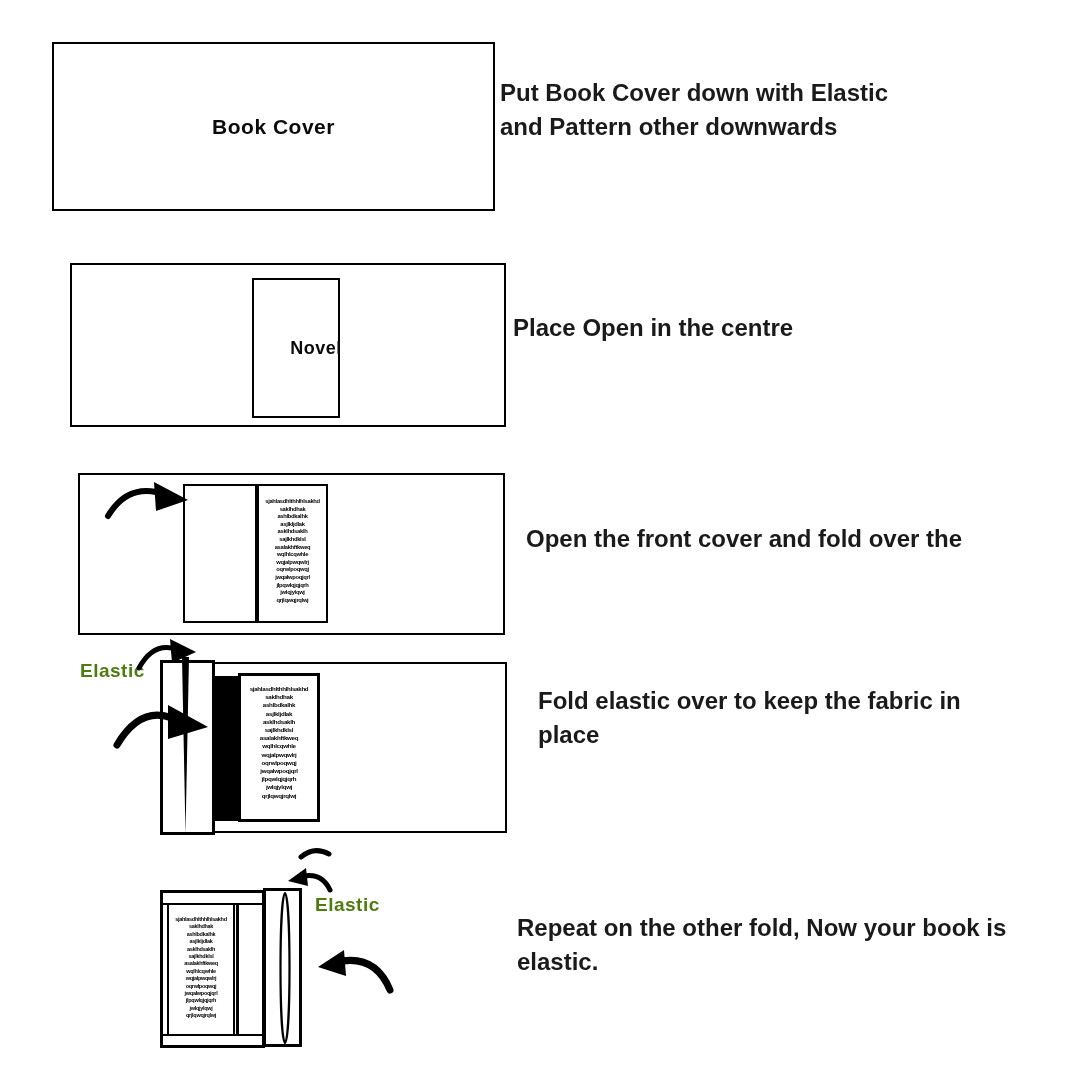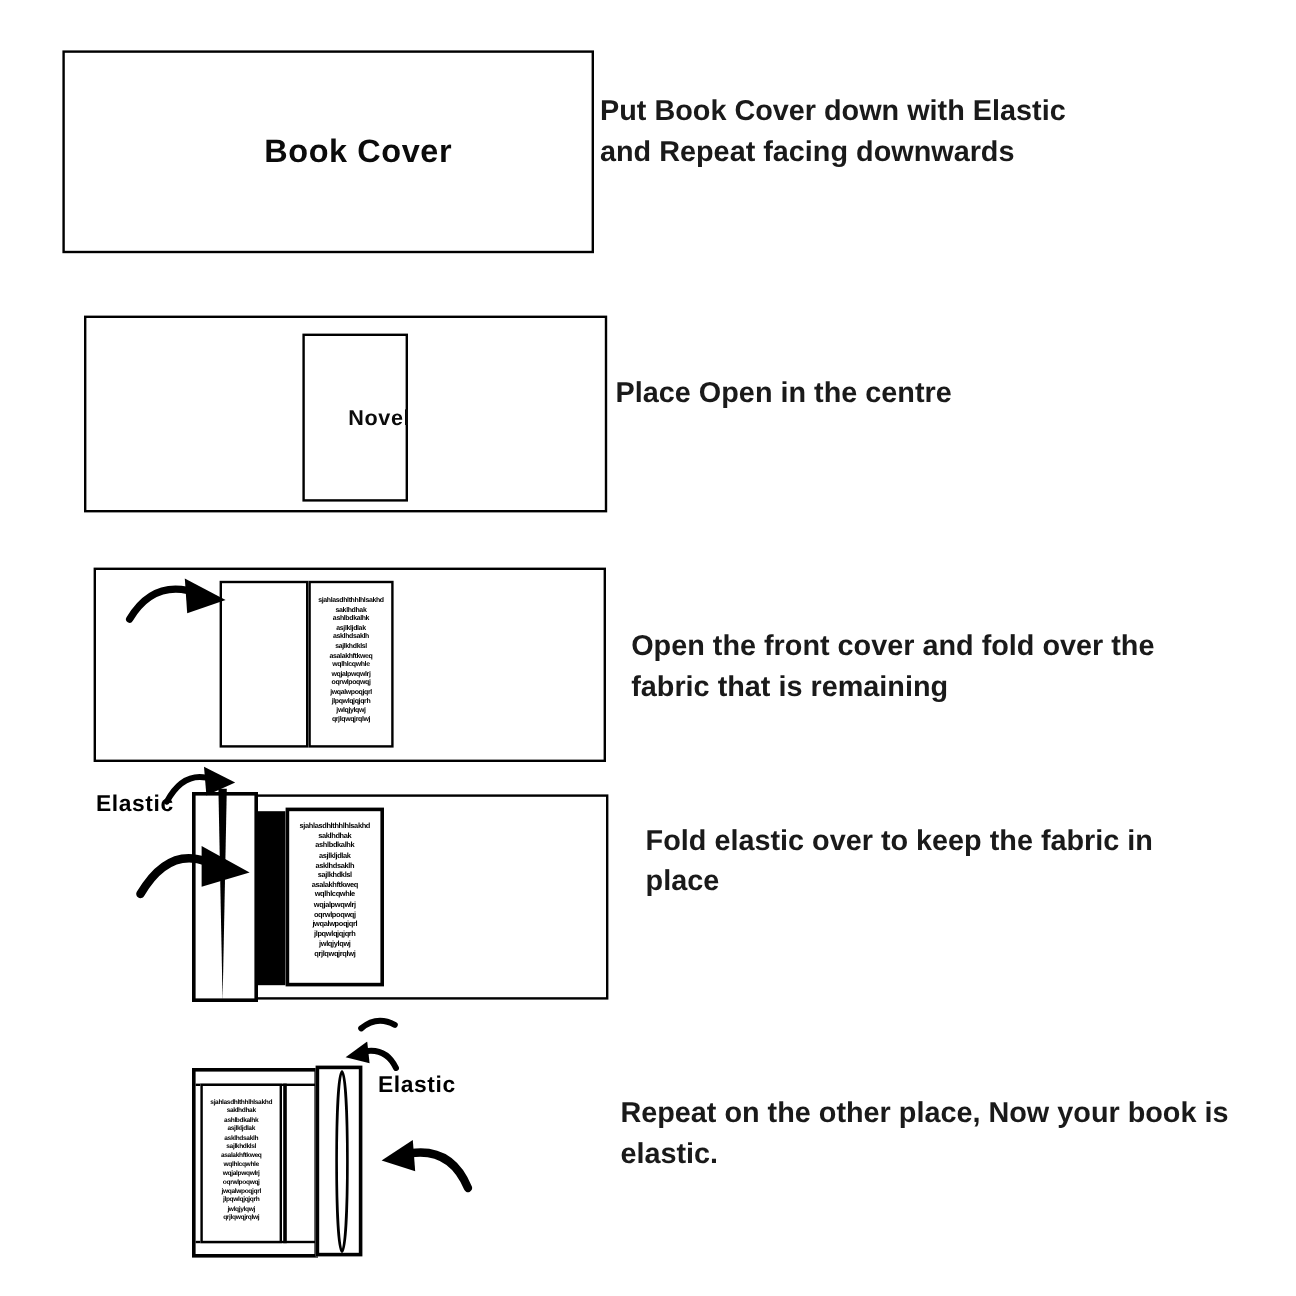--- a/index.html
+++ b/index.html
@@ -8,45 +8,45 @@
     font-family:"Liberation Sans", sans-serif;overflow:hidden;
   }
   .abs{position:absolute;box-sizing:border-box;}
   .rect{border:2.5px solid #000;background:#fff;}
   .rect-thick{border:3px solid #000;background:#fff;}
   .diagram-label{
     font-weight:bold;color:#0b0b0b;letter-spacing:.5px;
     display:flex;align-items:center;justify-content:center;
     width:100%;height:100%;
   }
-  .free-label{font-weight:bold;color:#000000;letter-spacing:.5px;font-size:19px;}
+  .free-label{font-weight:bold;color:#4d7c0f;letter-spacing:.5px;font-size:19px;}
   .instr{
     color:#1a1a1a;font-weight:bold;font-size:24px;line-height:34px;
     text-align:left;
   }
   .page-text{
     font-weight:bold;color:#000;text-align:center;white-space:pre-line;
     letter-spacing:-0.3px;overflow:hidden;width:100%;height:100%;
   }
   .pt-s3{font-size:5.8px;line-height:7.6px;padding-top:12px;}
   .pt-s4{font-size:6.2px;line-height:8.2px;padding-top:9px;}
   .pt-s5{font-size:5.5px;line-height:7.4px;padding-top:11px;}
   svg{display:block;}
 </style>
 </head>
 <body>
 
 <div id="canvas">
 
   <div class="abs rect" style="left:52px;top:42px;width:443px;height:169px;">
-    <span class="diagram-label" style="font-size:27px;padding-left:25px;">Book Cover</span>
+    <span class="diagram-label" style="font-size:21px;">Book Cover</span>
   </div>
   <div class="abs instr" style="left:500px;top:76px;width:550px;">
     <div>Put Book Cover down with Elastic</div>
-    <div>and Repeat facing downwards</div>
+    <div>and Pattern other downwards</div>
   </div>
 
   <div class="abs rect" style="left:70px;top:263px;width:436px;height:164px;"></div>
   <div class="abs rect" style="left:252px;top:278px;width:88px;height:140px;padding-left:40px;">
     <span class="diagram-label" style="font-size:18px;">Novel</span>
   </div>
   <div class="abs instr" style="left:513px;top:311px;width:550px;">
     <div>Place Open in the centre</div>
   </div>
 
@@ -67,21 +67,20 @@
 jlpqwlqjqjqrh
 jwlqjylqwj
 qrjlqwqjrqlwj</div>
   </div>
   <svg class="abs" style="left:100px;top:478px;" width="95" height="48" viewBox="0 0 95 48">
     <path d="M 8 38 Q 26 8 56 14" fill="none" stroke="#000" stroke-width="6" stroke-linecap="round"></path>
     <polygon points="54,4 88,22 56,33" fill="#000"></polygon>
   </svg>
   <div class="abs instr" style="left:526px;top:522px;width:550px;">
     <div>Open the front cover and fold over the</div>
-    <div>fabric that is remaining</div>
   </div>
 
   <div class="abs rect" style="left:160px;top:662px;width:347px;height:171px;"></div>
   <div class="abs rect-thick" style="left:160px;top:660px;width:55px;height:175px;"></div>
   <div class="abs" style="left:215px;top:676px;width:23px;height:145px;background:#000;"></div>
   <div class="abs rect-thick" style="left:238px;top:673px;width:82px;height:149px;">
     <div class="page-text pt-s4">sjahlasdhlthhlhlsakhd
 saklhdhak
 ashlbdkalhk
 asjlkljdlak
@@ -143,17 +142,17 @@
   <div class="abs free-label" style="left:315px;top:894px;">Elastic</div>
   <svg class="abs" style="left:286px;top:868px;" width="48" height="28" viewBox="0 0 48 28">
     <path d="M 44 22 Q 36 5 18 8" fill="none" stroke="#000" stroke-width="5" stroke-linecap="round"></path>
     <polygon points="20,0 2,13 22,18" fill="#000"></polygon>
   </svg>
   <svg class="abs" style="left:310px;top:948px;" width="88" height="48" viewBox="0 0 88 48">
     <path d="M 80 42 Q 66 8 32 13" fill="none" stroke="#000" stroke-width="7" stroke-linecap="round"></path>
     <polygon points="34,2 8,19 36,28" fill="#000"></polygon>
   </svg>
   <div class="abs instr" style="left:517px;top:911px;width:550px;">
-    <div>Repeat on the other place, Now your book is</div>
+    <div>Repeat on the other fold, Now your book is</div>
     <div>elastic.</div>
   </div>
 
 </div>
 
 </body></html>

